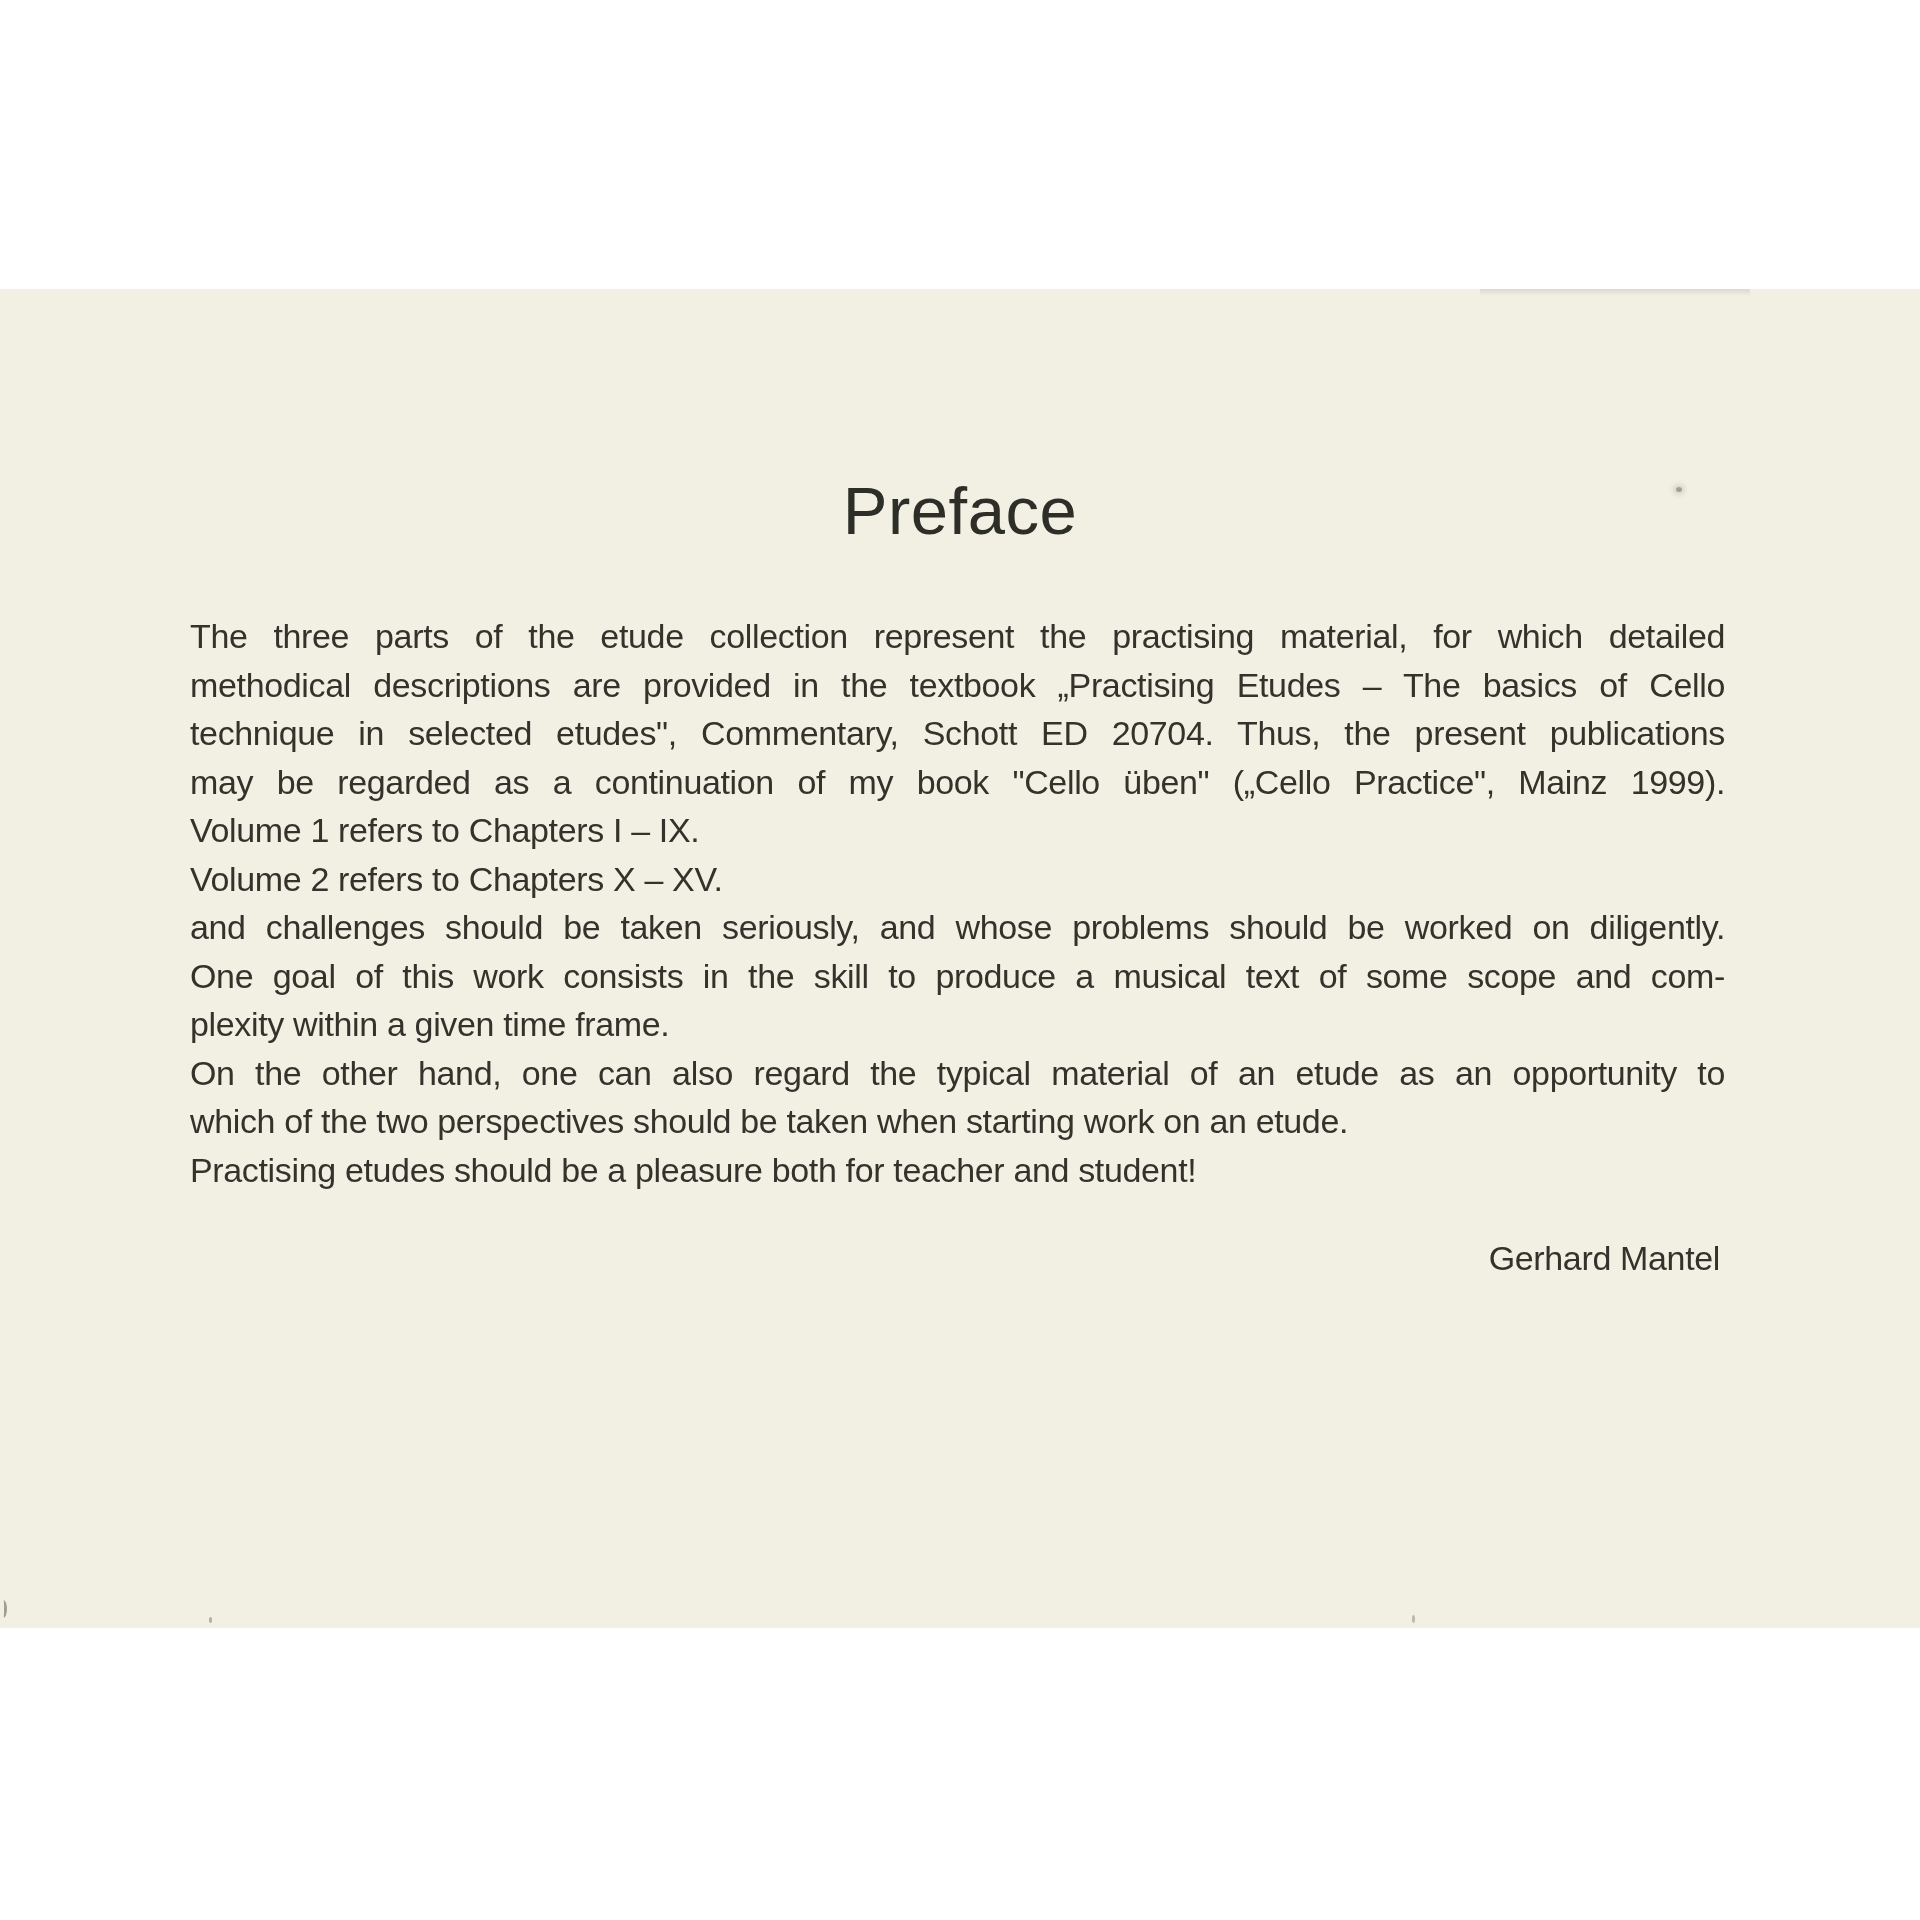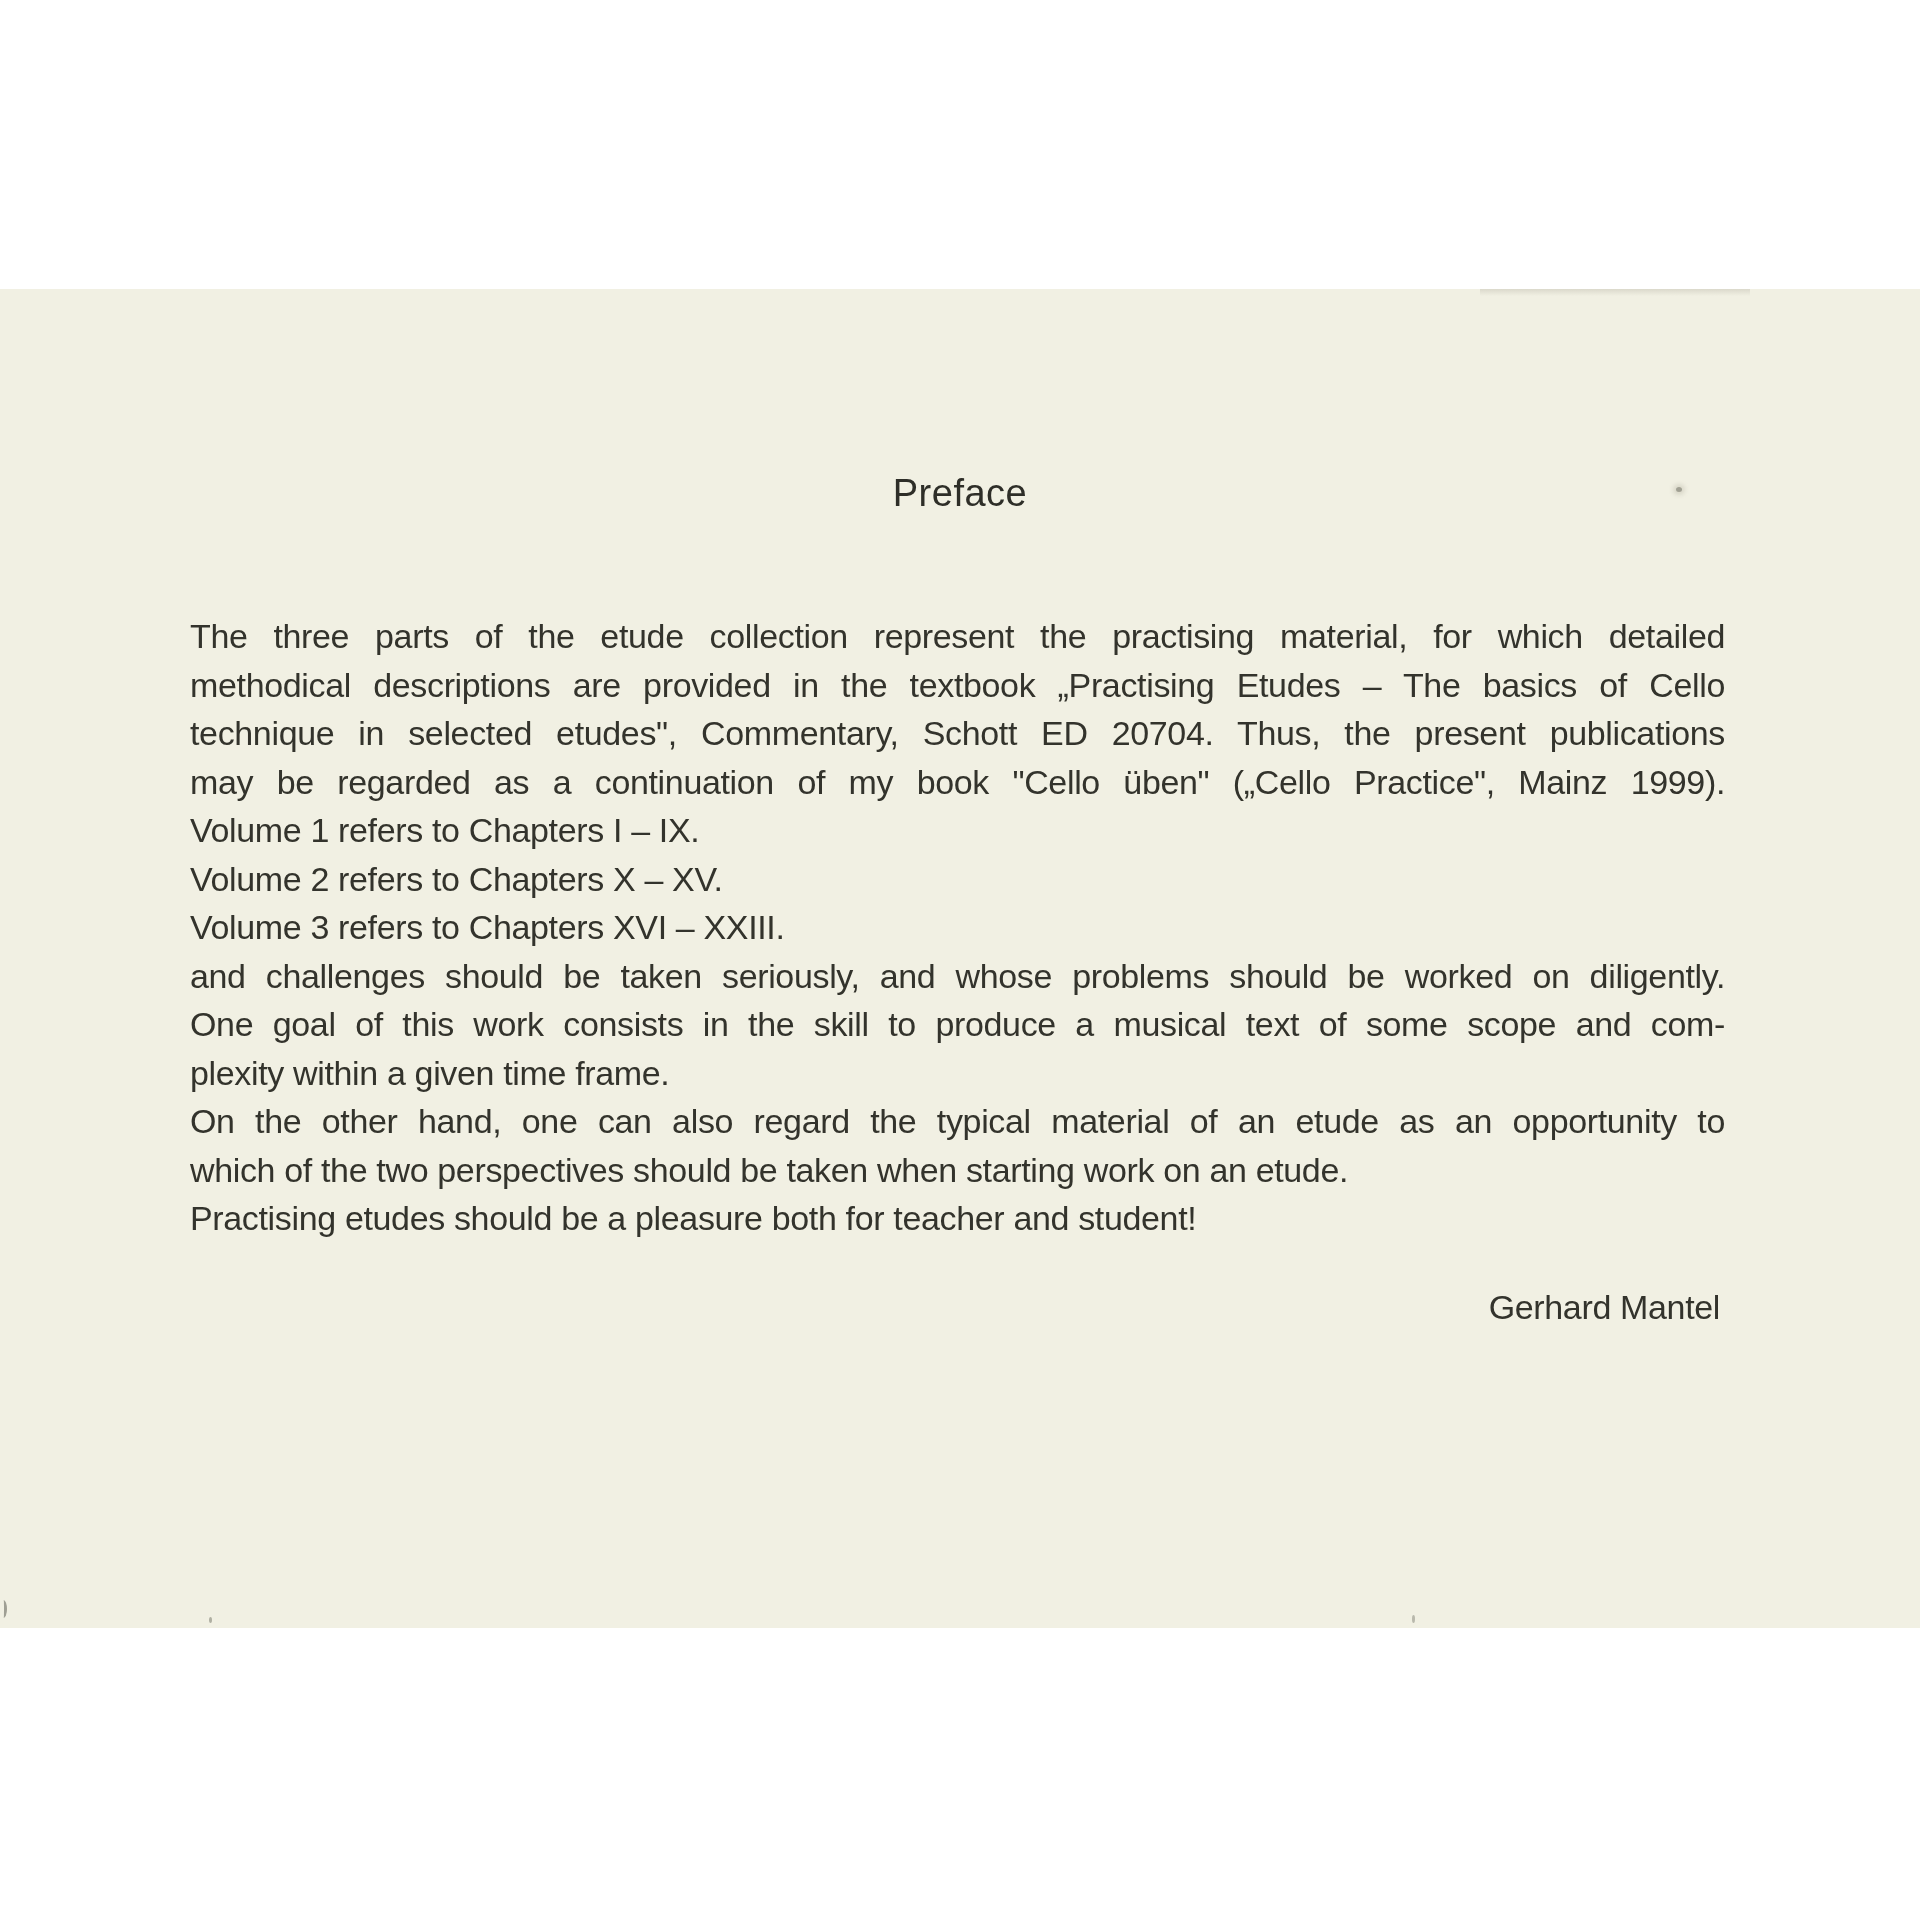--- a/index.html
+++ b/index.html
@@ -34,21 +34,21 @@
     height: 7px;
     background: linear-gradient(to bottom, rgba(140,135,120,0.22), rgba(140,135,120,0));
     pointer-events: none;
   }
   .page-title {
     position: absolute;
     left: 0;
     top: 183px; 
     width: 100%;
     text-align: center;
-    font-size: 38px;
+    font-size: 67px;
     font-weight: 400;
     color: #2e2e28;
     letter-spacing: 0.5px;
   }
   .body-block {
     position: absolute;
     left: 190px;
     top: 323px; 
     width: 1535px;
     font-size: 34px;
@@ -120,21 +120,20 @@
     <span class="speck-title"></span>
 
     <div class="body-block">
 
       <div class="line just">The three parts of the etude collection represent the practising material, for which detailed</div>
         <div class="line just">methodical descriptions are provided in the textbook „Practising Etudes – The basics of Cello</div>
         <div class="line just">technique in selected etudes", Commentary, Schott ED 20704. Thus, the present publications</div>
         <div class="line just">may be regarded as a continuation of my book "Cello üben" („Cello Practice", Mainz 1999).</div>
         <div class="line">Volume 1 refers to Chapters I – IX.</div>
         <div class="line">Volume 2 refers to Chapters X – XV.</div>
-        <div class="line">Volume 3 refers to Chapters XVI – XXIII.</div>
         <div class="line just">and challenges should be taken seriously, and whose problems should be worked on diligently.</div>
         <div class="line just">One goal of this work consists in the skill to produce a musical text of some scope and com-</div>
         <div class="line">plexity within a given time frame.</div>
         <div class="line just">On the other hand, one can also regard the typical material of an etude as an opportunity to</div>
         <div class="line">which of the two perspectives should be taken when starting work on an etude.</div>
         <div class="line">Practising etudes should be a pleasure both for teacher and student!</div>
         <div class="signature">Gerhard Mantel</div>
     </div>
 
     <span class="edge-mark-left"></span>

